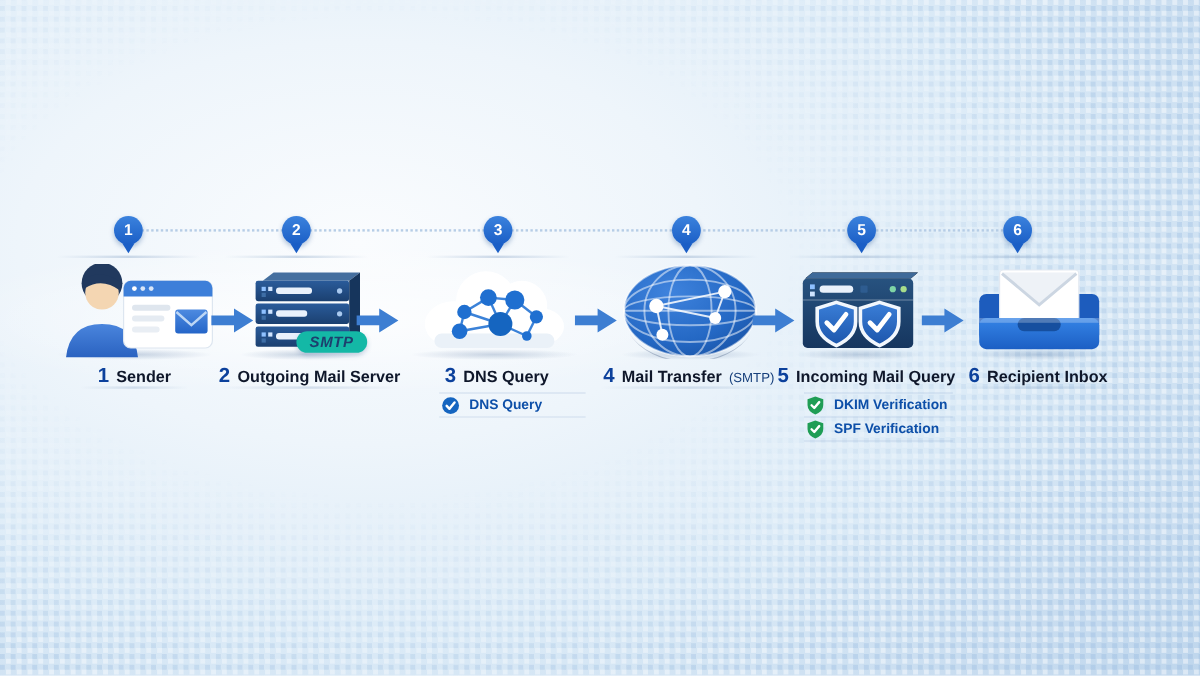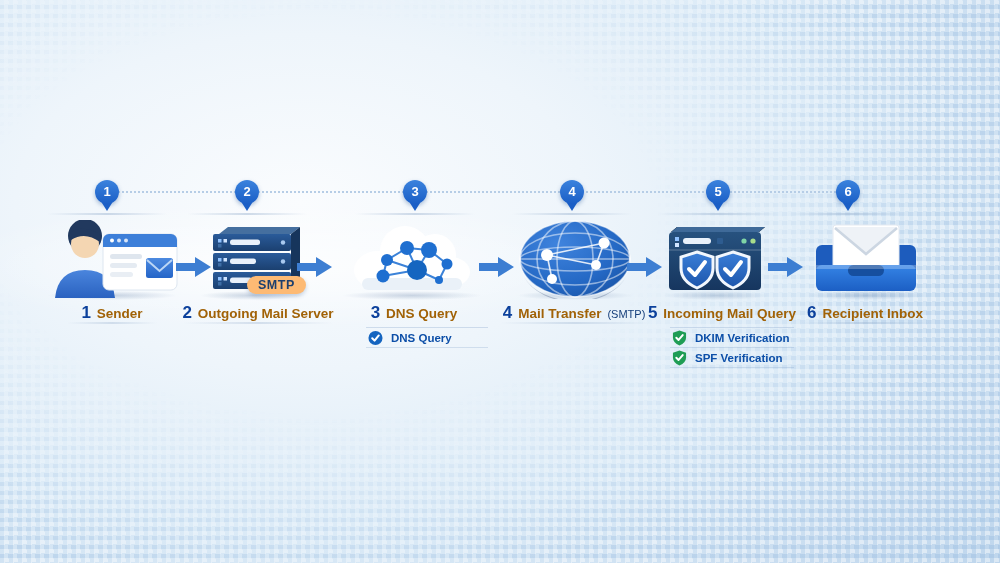--- a/index.html
+++ b/index.html
@@ -44,30 +44,30 @@
 
   .icon-svg { position:absolute; }
   .shadow {
     position:absolute; top:291px; height:9px; transform:translateX(-50%); border-radius:50%;
     background: radial-gradient(ellipse closest-side, rgba(95,125,165,.30), rgba(95,125,165,0));
   }
   .arrow { position:absolute; top:255px; }
 
   .smtp-pill {
     position:absolute; left:247px; top:276px; padding:2px 11px;
-    background:#fdba74; border-radius:11px; box-shadow:0 2px 4px rgba(40,80,140,.25);
-    color:#1d3f6e; font-size:12.5px; font-weight:800; letter-spacing:.5px;
+    background:#14b8a6; border-radius:11px; box-shadow:0 2px 4px rgba(40,80,140,.25);
+    color:#1d3f6e; font-size:12.5px; font-weight:800; letter-spacing:.5px;font-style:italic;
   }
 
   .step-label {
     position:absolute; top:303px; transform:translateX(-50%);
     display:flex; align-items:baseline; gap:6px; white-space:nowrap;
   }
   .step-label .num { font-size:17px; font-weight:800; color:#0c419c; }
-  .step-label .txt { font-size:13.5px; font-weight:700; color:#a16207; }
+  .step-label .txt { font-size:13.5px; font-weight:700; color:#0f172a; }
   .step-label .sfx { font-size:11px; font-weight:400; color:#163f7b; }
   .label-underline {
     position:absolute; top:322px; height:2px; transform:translateX(-50%);
     background: linear-gradient(90deg, rgba(150,175,205,0), rgba(150,175,205,.35), rgba(150,175,205,0));
   }
 
   .checklist { position:absolute; top:327px; border-top:1px solid rgba(140,170,205,.35); }
   .check-row {
     display:flex; align-items:center; gap:8px; height:20px;
     border-bottom:1px solid rgba(140,170,205,.30); padding-left:2px;

